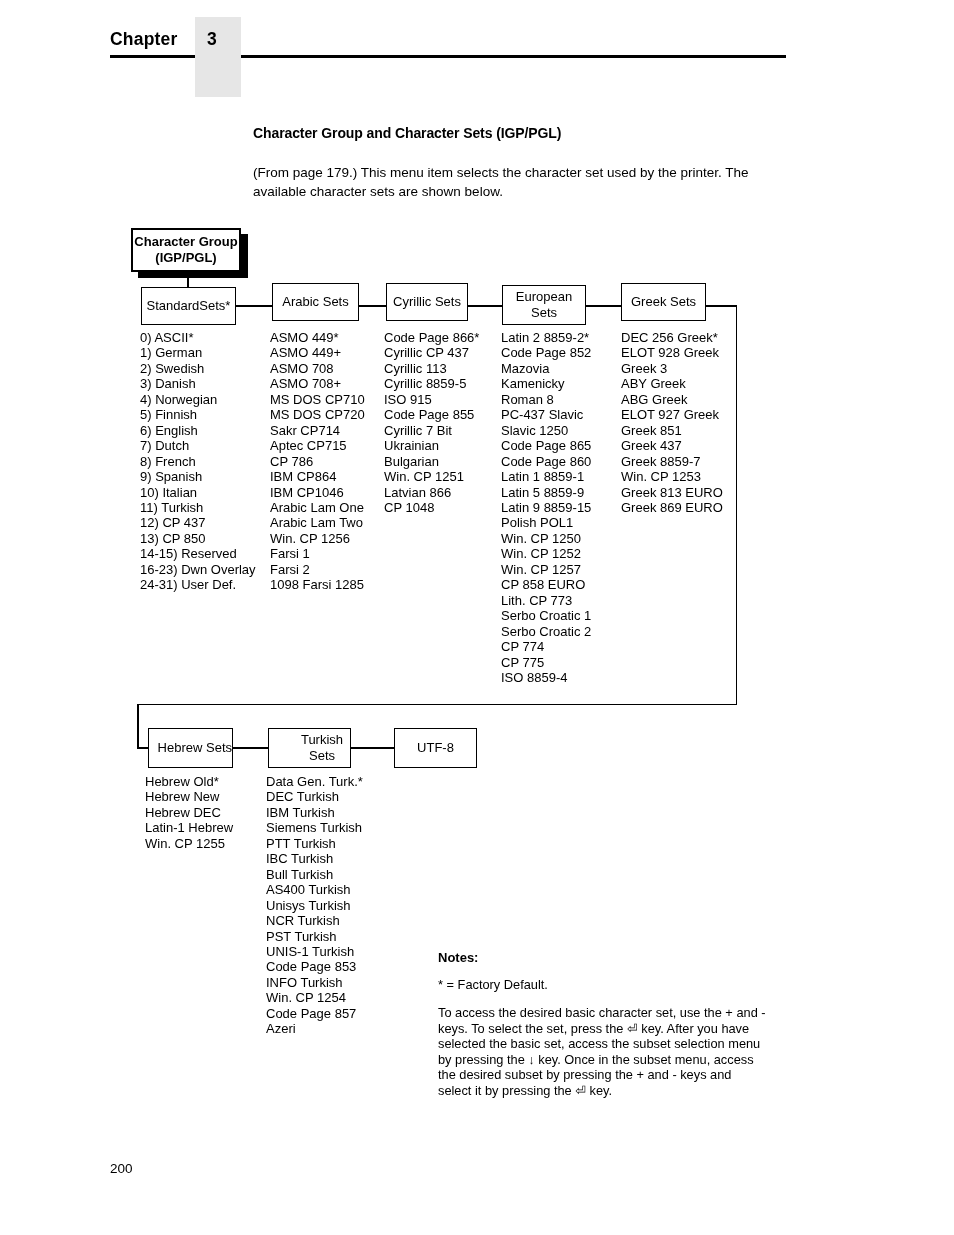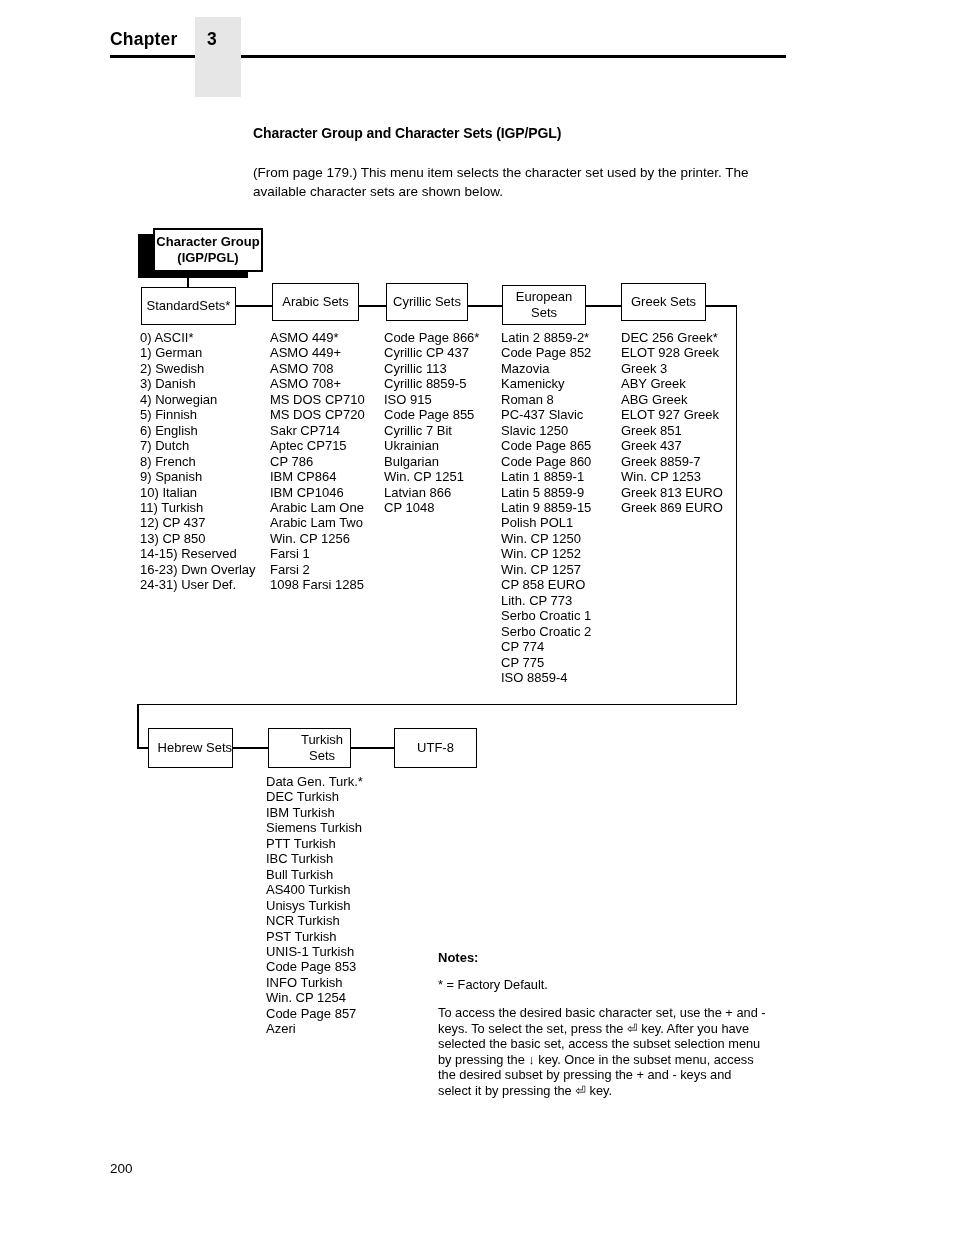--- a/index.html
+++ b/index.html
@@ -87,21 +87,20 @@
     justify-content: center;
     text-align: center;
     font-size: 13px;
     line-height: 16px;
     z-index: 3;
   }
   .node.root {
     border: 2px solid #000;
     font-weight: bold;
     font-size: 13px;
-    margin-left: 22px;
   }
   .shadow {
     position: absolute;
     background: #000;
     z-index: 2;
   }
   .conn {
     position: absolute;
     background: #000;
     z-index: 1;
@@ -301,20 +300,27 @@
       <div>ABY Greek</div>
       <div>ABG Greek</div>
       <div>ELOT 927 Greek</div>
       <div>Greek 851</div>
       <div>Greek 437</div>
       <div>Greek 8859-7</div>
       <div>Win. CP 1253</div>
       <div>Greek 813 EURO</div>
       <div>Greek 869 EURO</div>
     </div>
+  <div class="set-col" id="col-hebrew" style="left:145px; top:774px;">
+      <div>Hebrew Old*</div>
+      <div>Hebrew New</div>
+      <div>Hebrew DEC</div>
+      <div>Latin-1 Hebrew</div>
+      <div>Win. CP 1255</div>
+    </div>
   <div class="set-col" id="col-turkish" style="left:266px; top:774px;">
       <div>Data Gen. Turk.*</div>
       <div>DEC Turkish</div>
       <div>IBM Turkish</div>
       <div>Siemens Turkish</div>
       <div>PTT Turkish</div>
       <div>IBC Turkish</div>
       <div>Bull Turkish</div>
       <div>AS400 Turkish</div>
       <div>Unisys Turkish</div>

